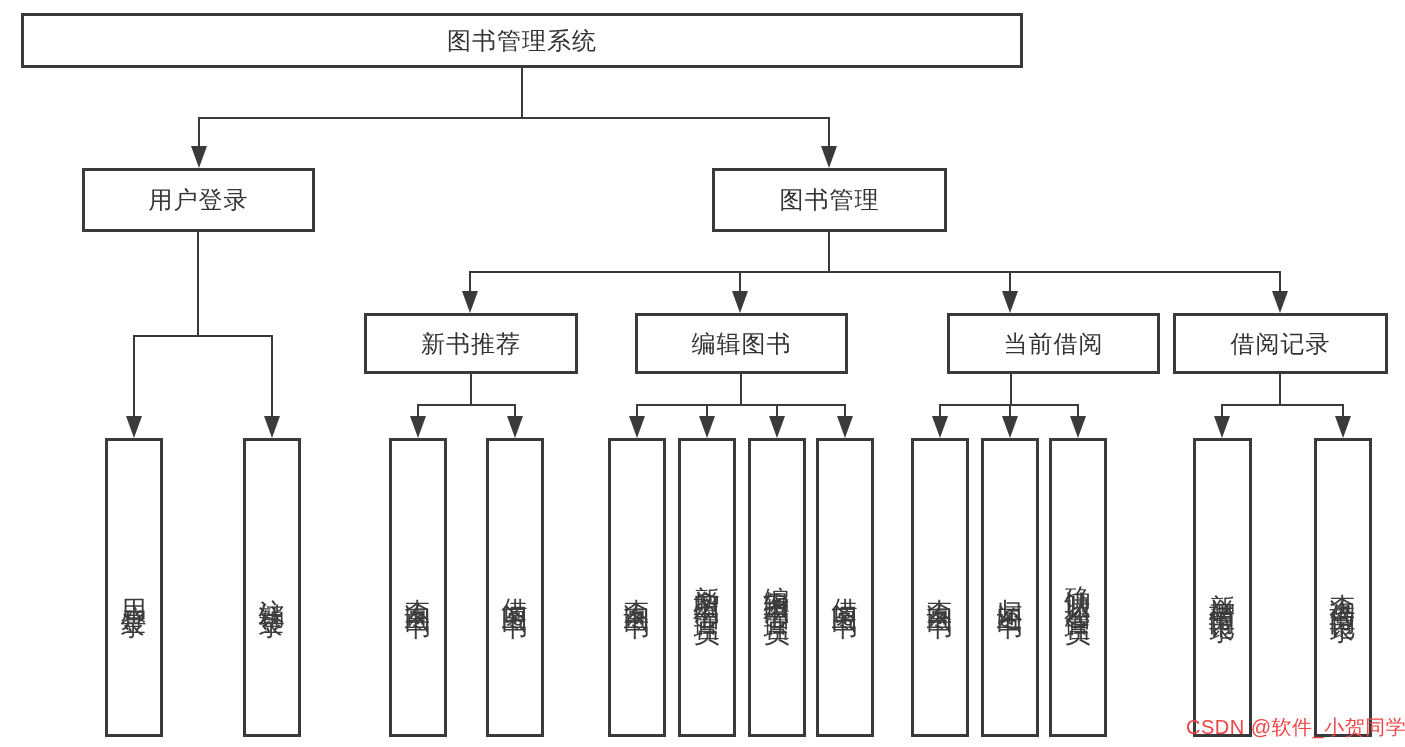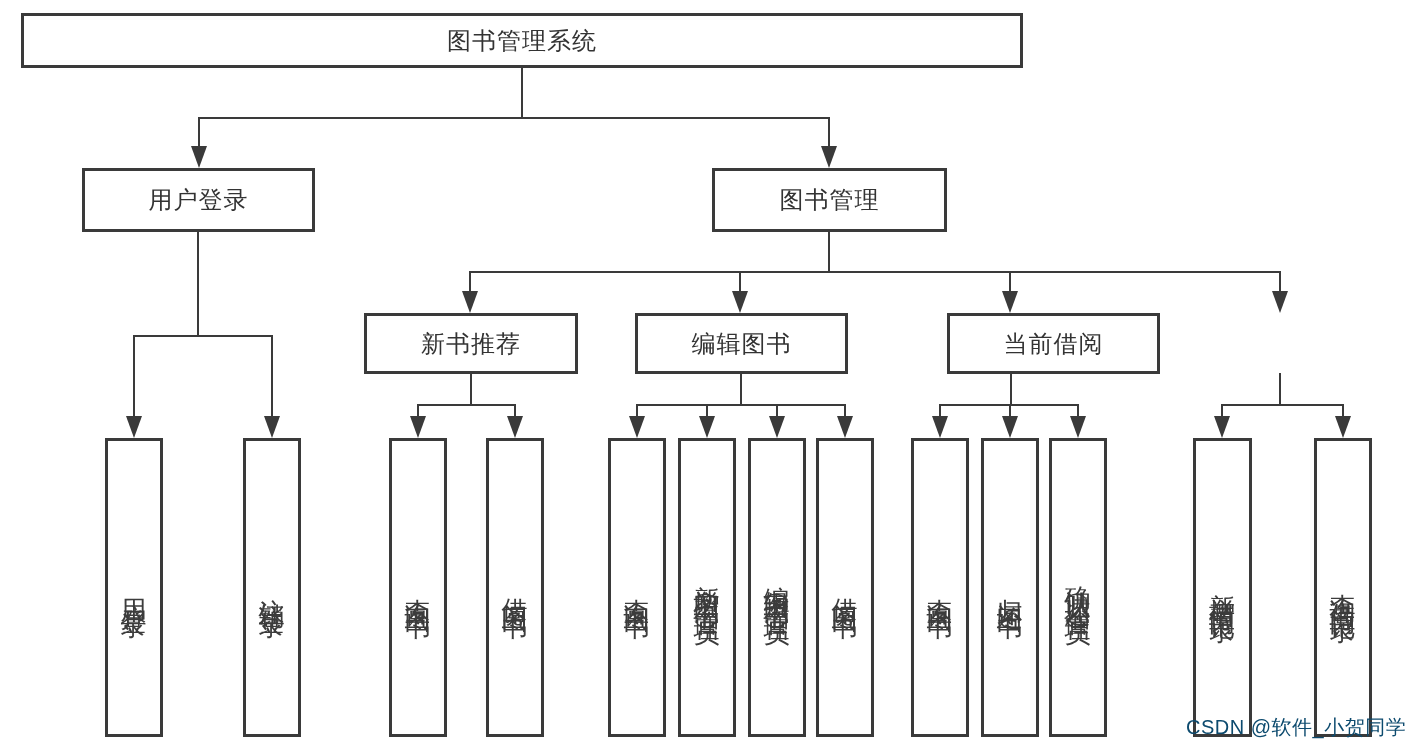--- a/index.html
+++ b/index.html
@@ -46,21 +46,21 @@
     line-height: 1;
     letter-spacing: 5px;
     white-space: nowrap;
     color: #3c3c3c;
   }
   #watermark {
     position: absolute;
     left: 1186px;
     top: 714px;
     font-size: 20px;
-    color: #0c4a6e;
+    color: #ef4444;
     white-space: nowrap;
     z-index: 5;
     letter-spacing: 0.5px;
   }
 </style>
 </head>
 <body>
 
 <div id="stage">
 
@@ -110,20 +110,23 @@
 
   <div class="node" style="left:712px;top:168px;width:235px;height:64px">
     <span class="hlbl">图书管理</span>
   </div>
   <div class="node" style="left:635px;top:313px;width:213px;height:61px">
     <span class="hlbl">编辑图书</span>
   </div>
   <div class="node" style="left:947px;top:313px;width:213px;height:61px">
     <span class="hlbl">当前借阅</span>
   </div>
+  <div class="node" style="left:1173px;top:313px;width:215px;height:61px">
+    <span class="hlbl">借阅记录</span>
+  </div>
 
   <div class="node leaf" style="left:105px">
     <span class="vlbl">用户登录</span>
   </div>
   <div class="node leaf" style="left:243px">
     <span class="vlbl">注销登录</span>
   </div>
 
   <div class="node leaf" style="left:389px">
     <span class="vlbl">查询图书</span>

